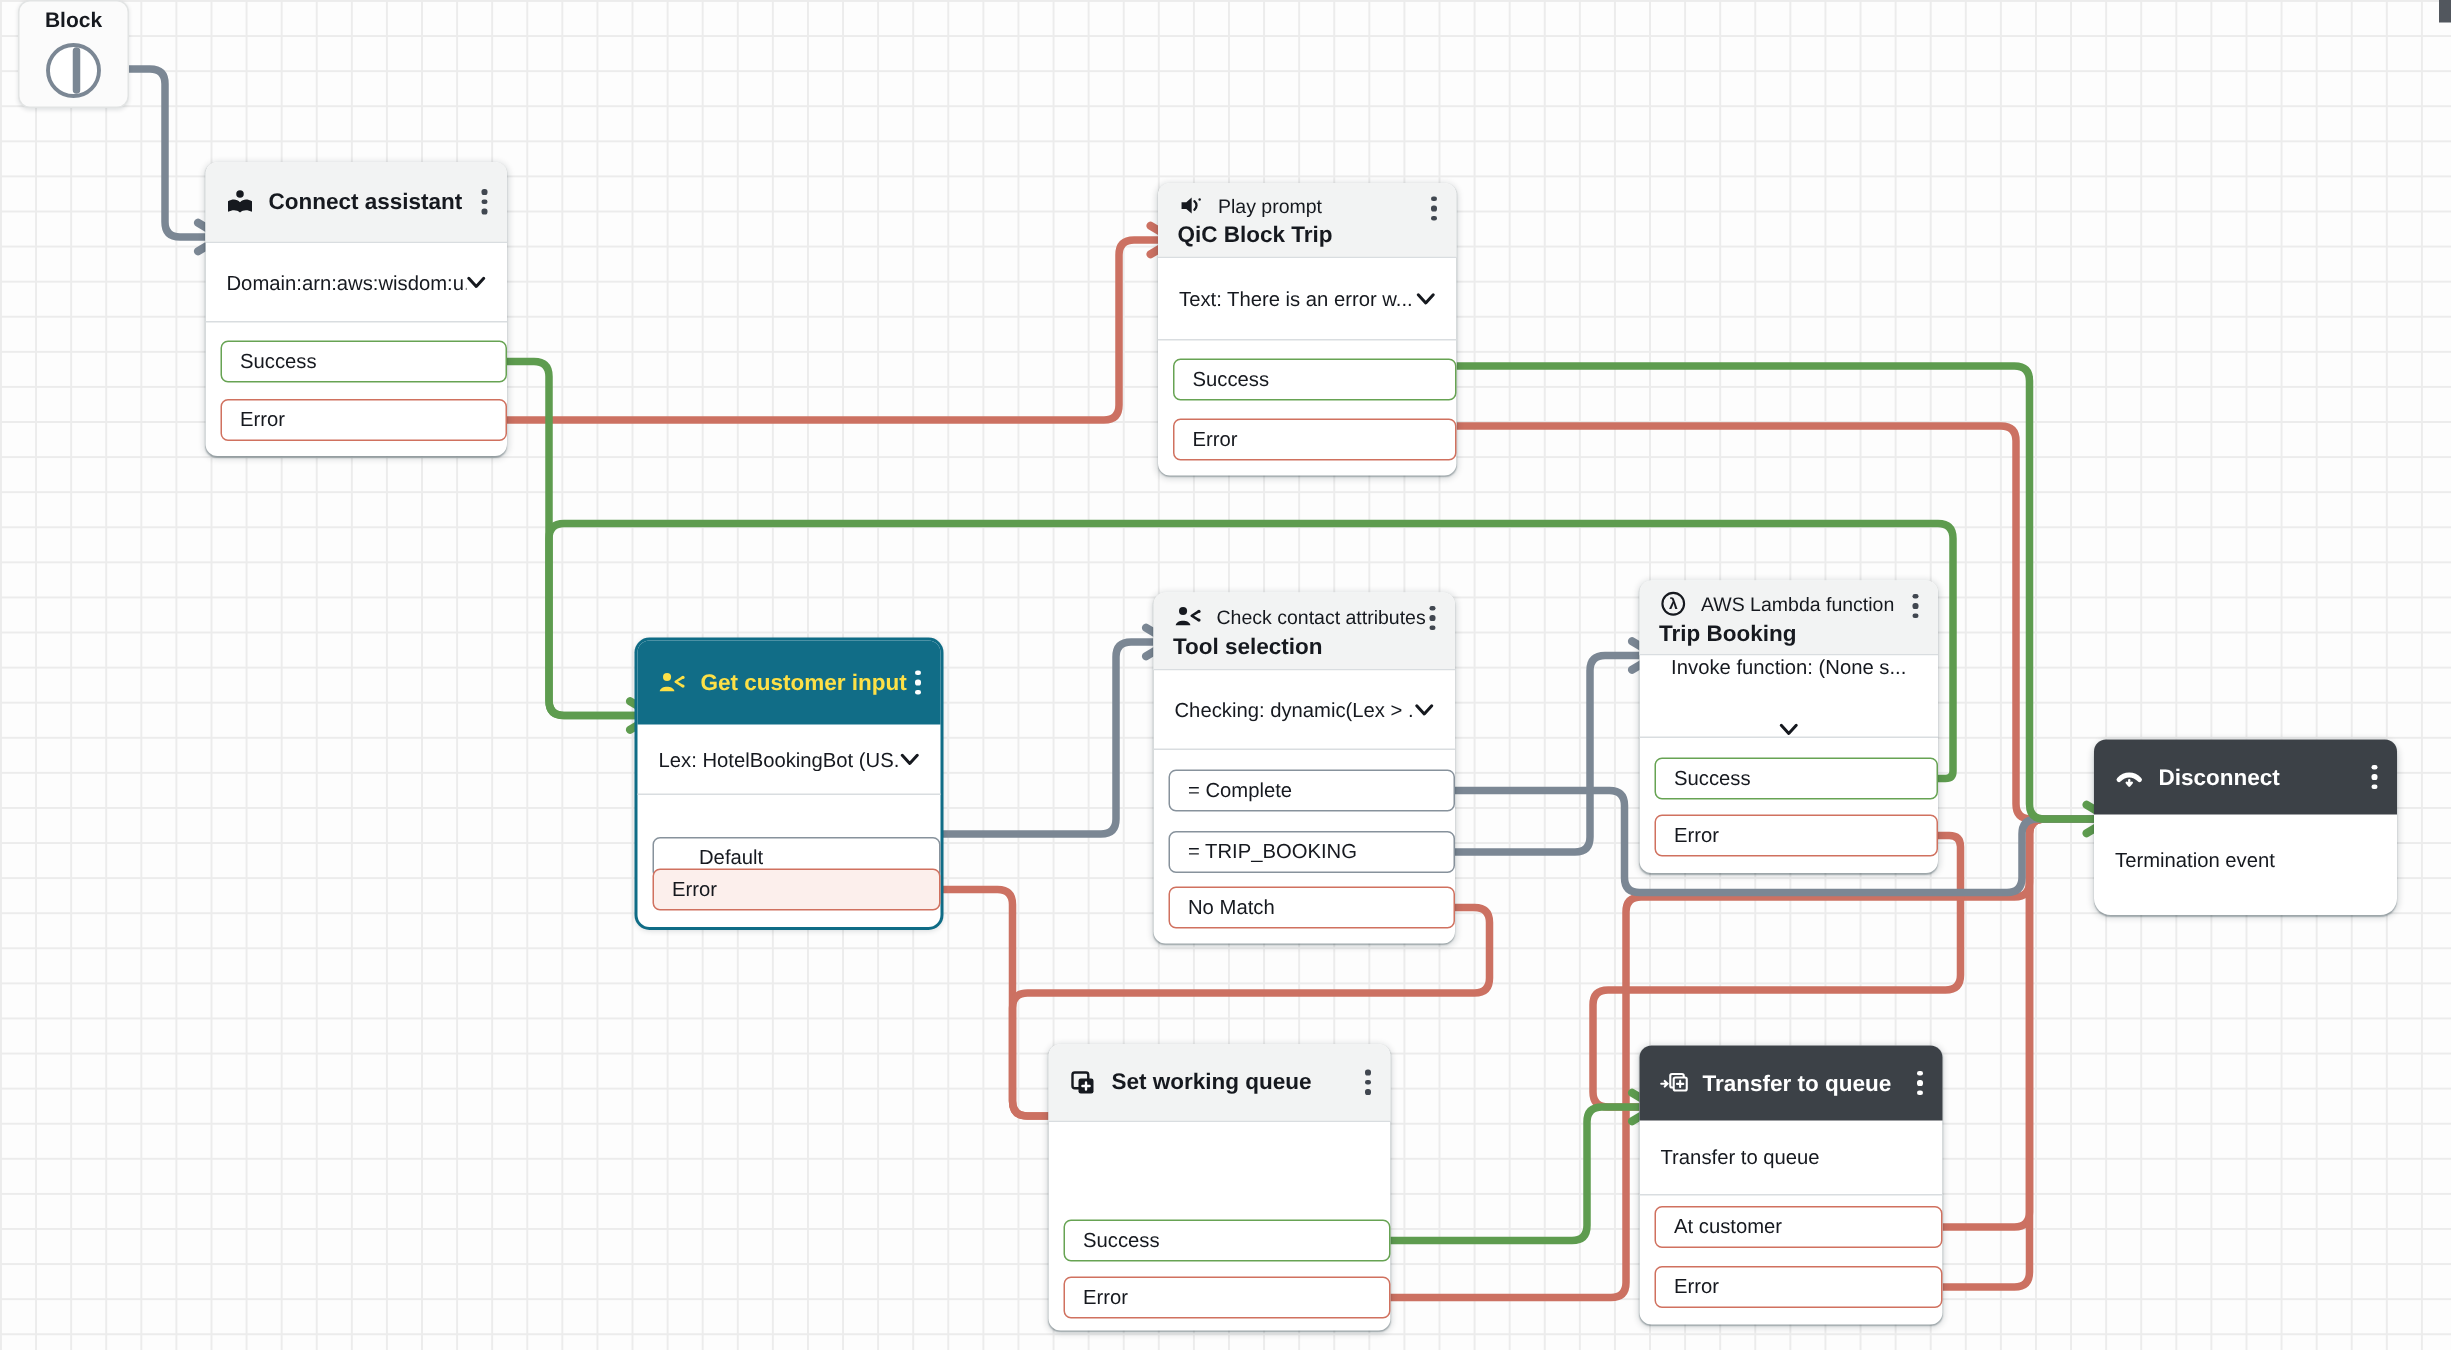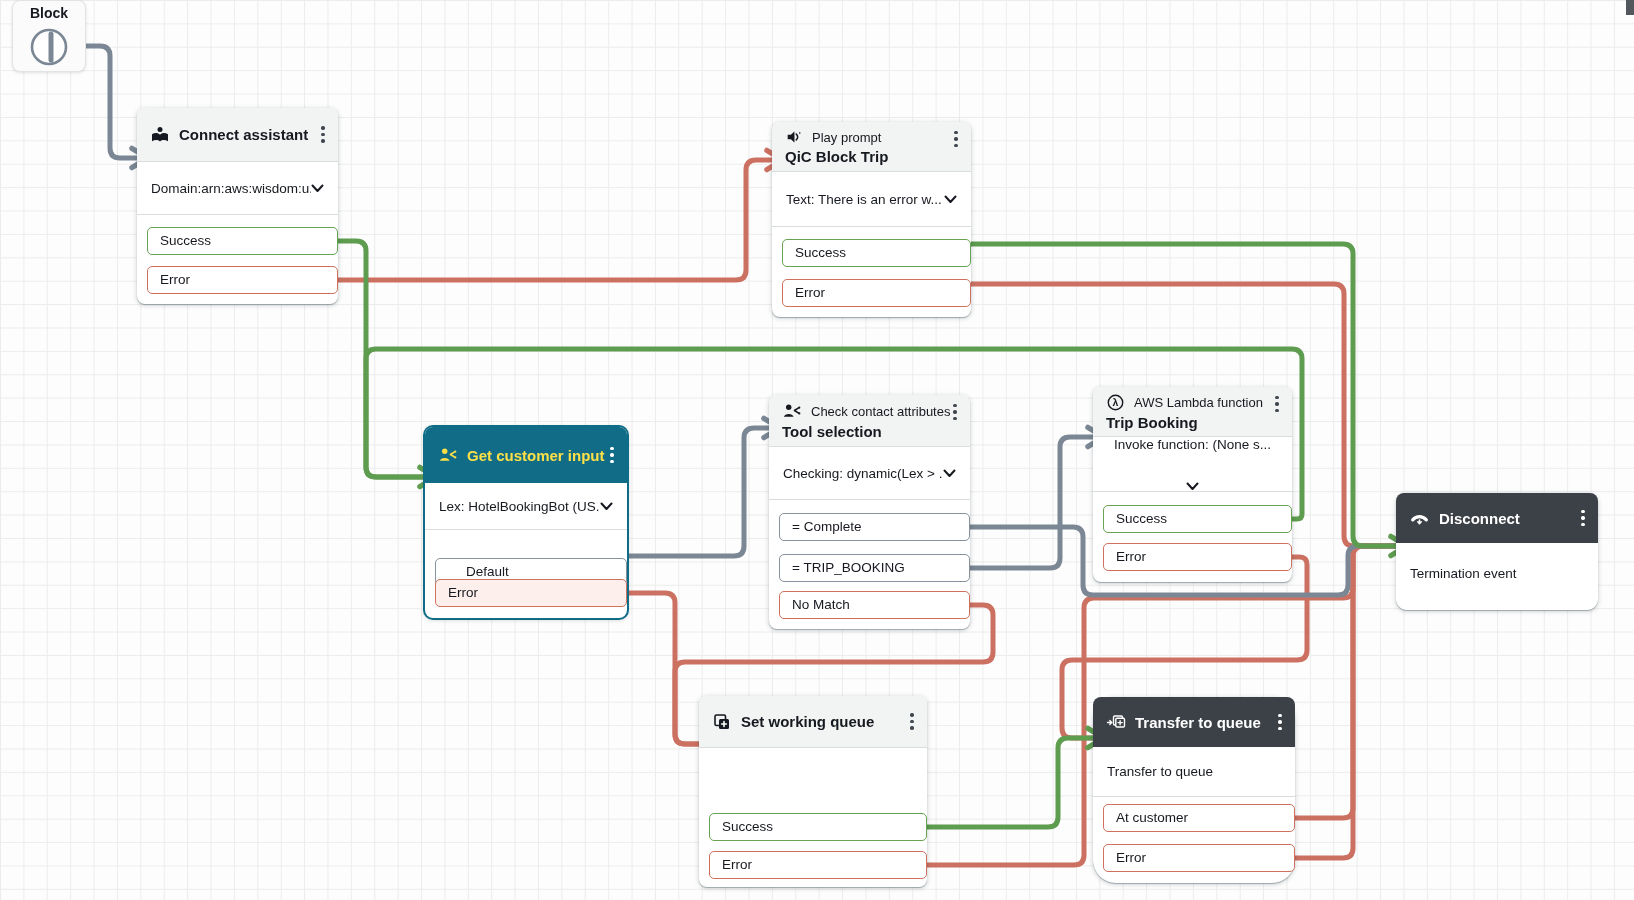--- a/index.html
+++ b/index.html
@@ -284,21 +284,21 @@
           </div>
           <span class="kebab">
             <i></i>
             <i></i>
             <i></i>
           </span>
         </div>
         <div class="port green" style="top: 117px;"><span>Success</span></div>
         <div class="port red" style="top: 155px;"><span>Error</span></div>
       </div>
-      <div class="block dark" style="left: 1093px; top: 697px; width: 202px; height: 186px; border-radius: 23px;">
+      <div class="block dark" style="left: 1093px; top: 697px; width: 202px; height: 186px;">
         <div class="hdr" style="height: 50px;">
           <div class="hcol">
             <div class="hrow">
               <span class="icon">
                 <svg width="20" height="20" viewBox="0 0 20 20">
                   <path d="M1.5 10.5H5M3.8 8.6L5.7 10.5L3.8 12.4" stroke="currentColor" stroke-width="1.4" fill="none" stroke-linecap="round"></path>
                   <rect x="7.5" y="4" width="9" height="9" rx="1.2" fill="none" stroke="currentColor" stroke-width="1.4"></rect>
                   <rect x="9.8" y="6.3" width="8.7" height="8.7" rx="1.2" fill="#3c4147" stroke="currentColor" stroke-width="1.4"></rect>
                   <path d="M14.1 8.6V12.7M12 10.6H16.2" stroke="currentColor" stroke-width="1.4" stroke-linecap="round"></path>
                 </svg>

